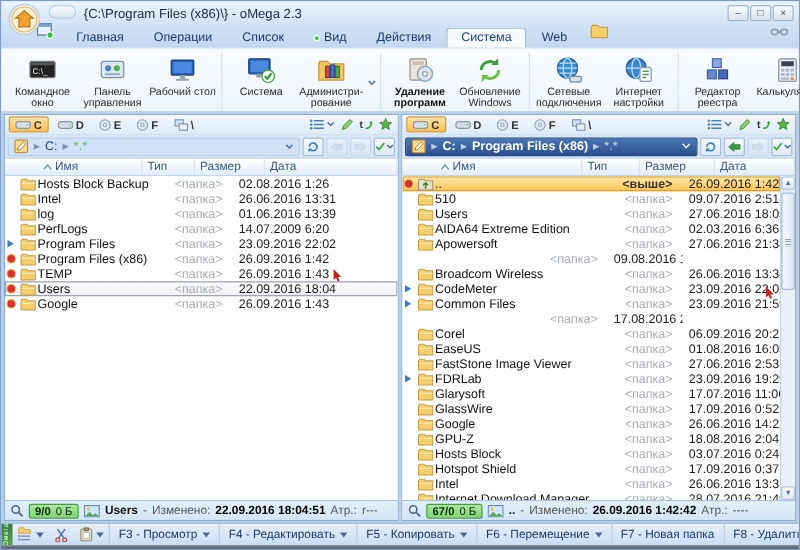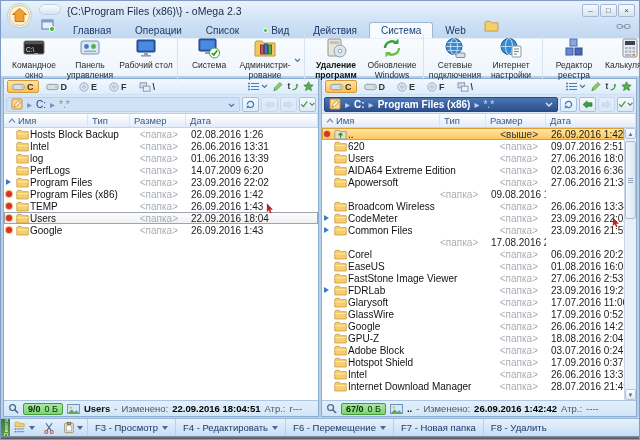--- a/index.html
+++ b/index.html
@@ -16,34 +16,34 @@
   .applogo{position:absolute;left:5px;top:1px;width:27px;height:27px;z-index:20;cursor:pointer;}
   .qat{display:flex;gap:3px;align-items:center;position:absolute;left:38px;top:3px;opacity:.8;}
   .qat .ph{width:22px;height:11px;border-radius:6px;background:linear-gradient(#fff,#d9e4f0);
     border:1px solid #b9c9dc;}
   .title{font-size:10.5px;color:#1a2a44;white-space:nowrap;}
   .wctrl{position:absolute;right:4px;top:3px;display:flex;gap:1px;}
   .wbtn{width:17px;height:13px;font-size:8px;line-height:11px;text-align:center;color:#40506a;
     background:linear-gradient(#f6fafd,#d8e4f0);border:1px solid #a3b8d2;border-radius:2px;cursor:pointer;}
 
   
-  .tabrow{height:17px;display:flex;align-items:flex-end;padding-left:40px;flex:0 0 auto;
+  .tabrow{height:17px;display:flex;align-items:flex-end;padding-left:28px;flex:0 0 auto;
     background:linear-gradient(#cfe2f6,#c2d8f0);position:relative;}
   .corner-ic{margin:0 6px 2px 0;}
   .tab{padding:2px 11px 2px;font-size:10px;color:#1c3a66;cursor:pointer;border:1px solid transparent;
     border-bottom:none;display:flex;align-items:center;gap:3px;white-space:nowrap;}
   .tab.active{background:#f7fbff;border-color:#9fb8d6;border-radius:3px 3px 0 0;color:#13427e;}
   .dot{width:5px;height:5px;border-radius:50%;background:#39c139;border:1px solid #fff;display:inline-block;}
   .newtab{margin:0 0 2px 6px;cursor:pointer;}
   .tabspacer{flex:1;}
   .linkic{margin:0 8px 3px 0;cursor:pointer;}
 
   
-  .ribbon{height:39px;background:linear-gradient(#f9fcff,#eef5fd);border-top:1px solid #e7f0f9;
-    border-bottom:1px solid #b9cfe8;display:flex;align-items:center;padding:1px 2px;flex:0 0 auto;}
+  .ribbon{height:52px;background:linear-gradient(#f9fcff,#eef5fd);border-top:1px solid #e7f0f9;
+    border-bottom:1px solid #b9cfe8;display:flex;align-items:flex-end;padding:1px 2px;flex:0 0 auto;}
   .rgroup{display:flex;align-items:stretch;border-right:1px solid #d5e3f2;padding:0 3px;position:relative;}
   .rbtn{width:56px;display:flex;flex-direction:column;align-items:center;justify-content:flex-start;
     padding-top:2px;cursor:pointer;border-radius:2px;}
   .rbtn .icn{height:24px;}
   .rlabel{font-size:8.5px;line-height:1.12;color:#2a2a2a;text-align:center;margin-top:1px;
     white-space:pre-line;}
   .rbold .rlabel{font-weight:bold;color:#111;}
   .gchev{align-self:center;margin-left:1px;cursor:pointer;}
 
   
@@ -66,34 +66,34 @@
   .cinactive{background:#cfe2f7;color:#24456e;border:1px solid #bad0ea;}
   .cactive{background:linear-gradient(#4a77b4,#2c4f8c);color:#fff;font-weight:bold;border:1px solid #274a84;}
   .cinactive .sep{color:#7a92b4;} .cactive .sep{color:#bcd0ec;}
   .cfilter{opacity:.75;font-weight:normal;}
   .cinactive .cfilter{color:#3aa03a;}
   .ctool{width:17px;height:15px;display:inline-flex;align-items:center;justify-content:center;
     background:linear-gradient(#f6fafd,#dcEAf8);border:1px solid #a8c0dc;border-radius:2px;cursor:pointer;}
   .ctool.dis{opacity:.38;}
 
   .fhead{height:14px;display:grid;background:linear-gradient(#ffffff,#e2edf9);
-    border-bottom:1px solid #c3d6ec;font-size:9.5px;color:#3a5a84;flex:0 0 auto;}
+    border-bottom:1px solid #c3d6ec;font-size:9.5px;color:#3a5a84;flex:0 0 auto;padding-left:26px;}
   .hcell{display:flex;align-items:center;padding-left:4px;border-right:1px solid #d8e4f2;
     gap:2px;cursor:pointer;overflow:hidden;white-space:nowrap;}
   .grid-l{grid-template-columns:84px 42px 56px 1fr;}
   .grid-r{grid-template-columns:118px 46px 60px 1fr;}
 
   .rows{flex:1;position:relative;overflow:hidden;background:#fff;}
   .frow{height:12px;display:grid;align-items:center;font-size:10px;color:#111;position:relative;cursor:default;}
   .pright .frow{margin-right:12px;}
   .c{overflow:hidden;white-space:nowrap;}
   .cn{display:flex;align-items:center;gap:1px;padding-left:12px;overflow:visible;z-index:1;}
   .nm{white-space:nowrap;}
   .cs{text-align:right;padding-right:8px;color:#a8adb5;}
-  .cs.up{color:#333;font-weight:normal;}
+  .cs.up{color:#333;font-weight:bold;}
   .cdt{padding-left:5px;color:#1c1c1c;}
   .mk{position:absolute;top:3px;left:2px;width:6px;height:6px;}
   .mk-red{background:#d83030;border-radius:50%;box-shadow:0 0 0 1px #f0c060;}
   .mk-blue{width:0;height:0;border-left:5px solid #3a7ac0;border-top:3px solid transparent;
     border-bottom:3px solid transparent;background:none;}
   .selI{background:linear-gradient(#fdfdfd,#f0f0f0);outline:1px solid #9aa4b2;outline-offset:-1px;}
   .selA{background:linear-gradient(#ffe9ab,#ffc455);outline:1px solid #dfa032;outline-offset:-1px;}
 
   .vscroll{position:absolute;top:0;right:0;width:12px;bottom:0;background:#eaf0f8;
     border-left:1px solid #c8d6e8;cursor:pointer;}
@@ -794,21 +794,21 @@
             <span class="c cdt">26.09.2016 1:42</span>
           </div>
           <div class="frow grid-r">
             <span class="c cn">
               <span class="icn ">
                 <svg width="13" height="11" viewBox="0 0 16 13">
                   <path d="M1 12V3l1-1.6h4.4L8 3h7v9z" fill="#f5cf6e" stroke="#c99a3f"></path>
                   <path d="M1.5 5.5h13" stroke="#fbe7ae" stroke-width="1.4"></path>
                 </svg>
               </span>
-              <span class="nm">620</span>
+              <span class="nm">510</span>
             </span>
             <span class="c"></span>
             <span class="c cs">&lt;папка&gt;</span>
             <span class="c cdt">09.07.2016 2:51</span>
           </div>
           <div class="frow grid-r">
             <span class="c cn">
               <span class="icn ">
                 <svg width="13" height="11" viewBox="0 0 16 13">
                   <path d="M1 12V3l1-1.6h4.4L8 3h7v9z" fill="#f5cf6e" stroke="#c99a3f"></path>
@@ -1017,21 +1017,21 @@
             <span class="c cdt">18.08.2016 2:04</span>
           </div>
           <div class="frow grid-r">
             <span class="c cn">
               <span class="icn ">
                 <svg width="13" height="11" viewBox="0 0 16 13">
                   <path d="M1 12V3l1-1.6h4.4L8 3h7v9z" fill="#f5cf6e" stroke="#c99a3f"></path>
                   <path d="M1.5 5.5h13" stroke="#fbe7ae" stroke-width="1.4"></path>
                 </svg>
               </span>
-              <span class="nm">Adobe Block</span>
+              <span class="nm">Hosts Block</span>
             </span>
             <span class="c"></span>
             <span class="c cs">&lt;папка&gt;</span>
             <span class="c cdt">03.07.2016 0:24</span>
           </div>
           <div class="frow grid-r">
             <span class="c cn">
               <span class="icn ">
                 <svg width="13" height="11" viewBox="0 0 16 13">
                   <path d="M1 12V3l1-1.6h4.4L8 3h7v9z" fill="#f5cf6e" stroke="#c99a3f"></path>
@@ -1139,20 +1139,24 @@
       </span>
       <span class="fbtn">
         <span>F3 - Просмотр</span>
         <span class="chev"></span>
       </span>
       <span class="fbtn">
         <span>F4 - Редактировать</span>
         <span class="chev"></span>
       </span>
       <span class="fbtn">
+        <span>F5 - Копировать</span>
+        <span class="chev"></span>
+      </span>
+      <span class="fbtn">
         <span>F6 - Перемещение</span>
         <span class="chev"></span>
       </span>
       <span class="fbtn">
         <span>F7 - Новая папка</span>
       </span>
       <span class="fbtn">
         <span>F8 - Удалить</span>
       </span>
     </div>

